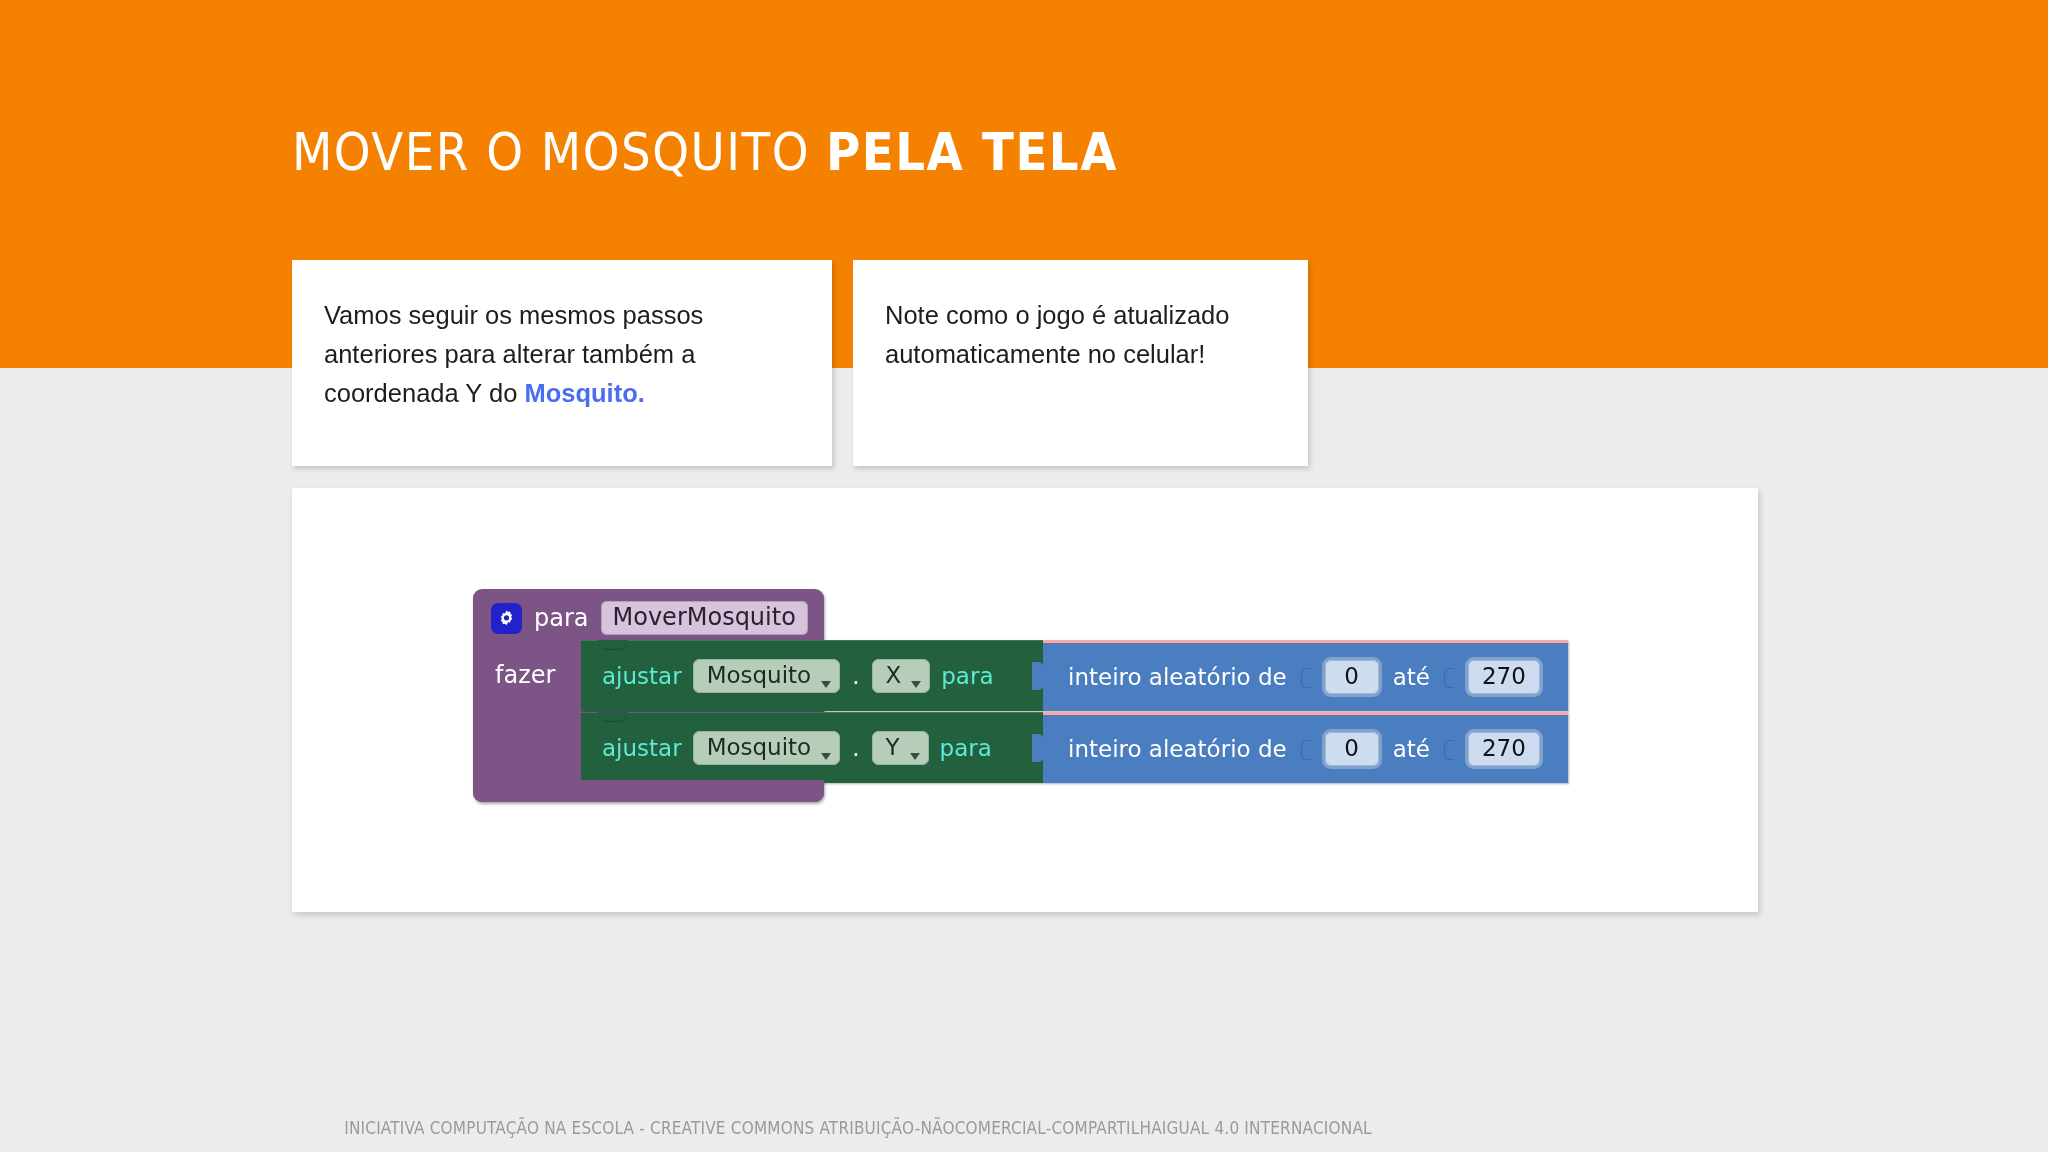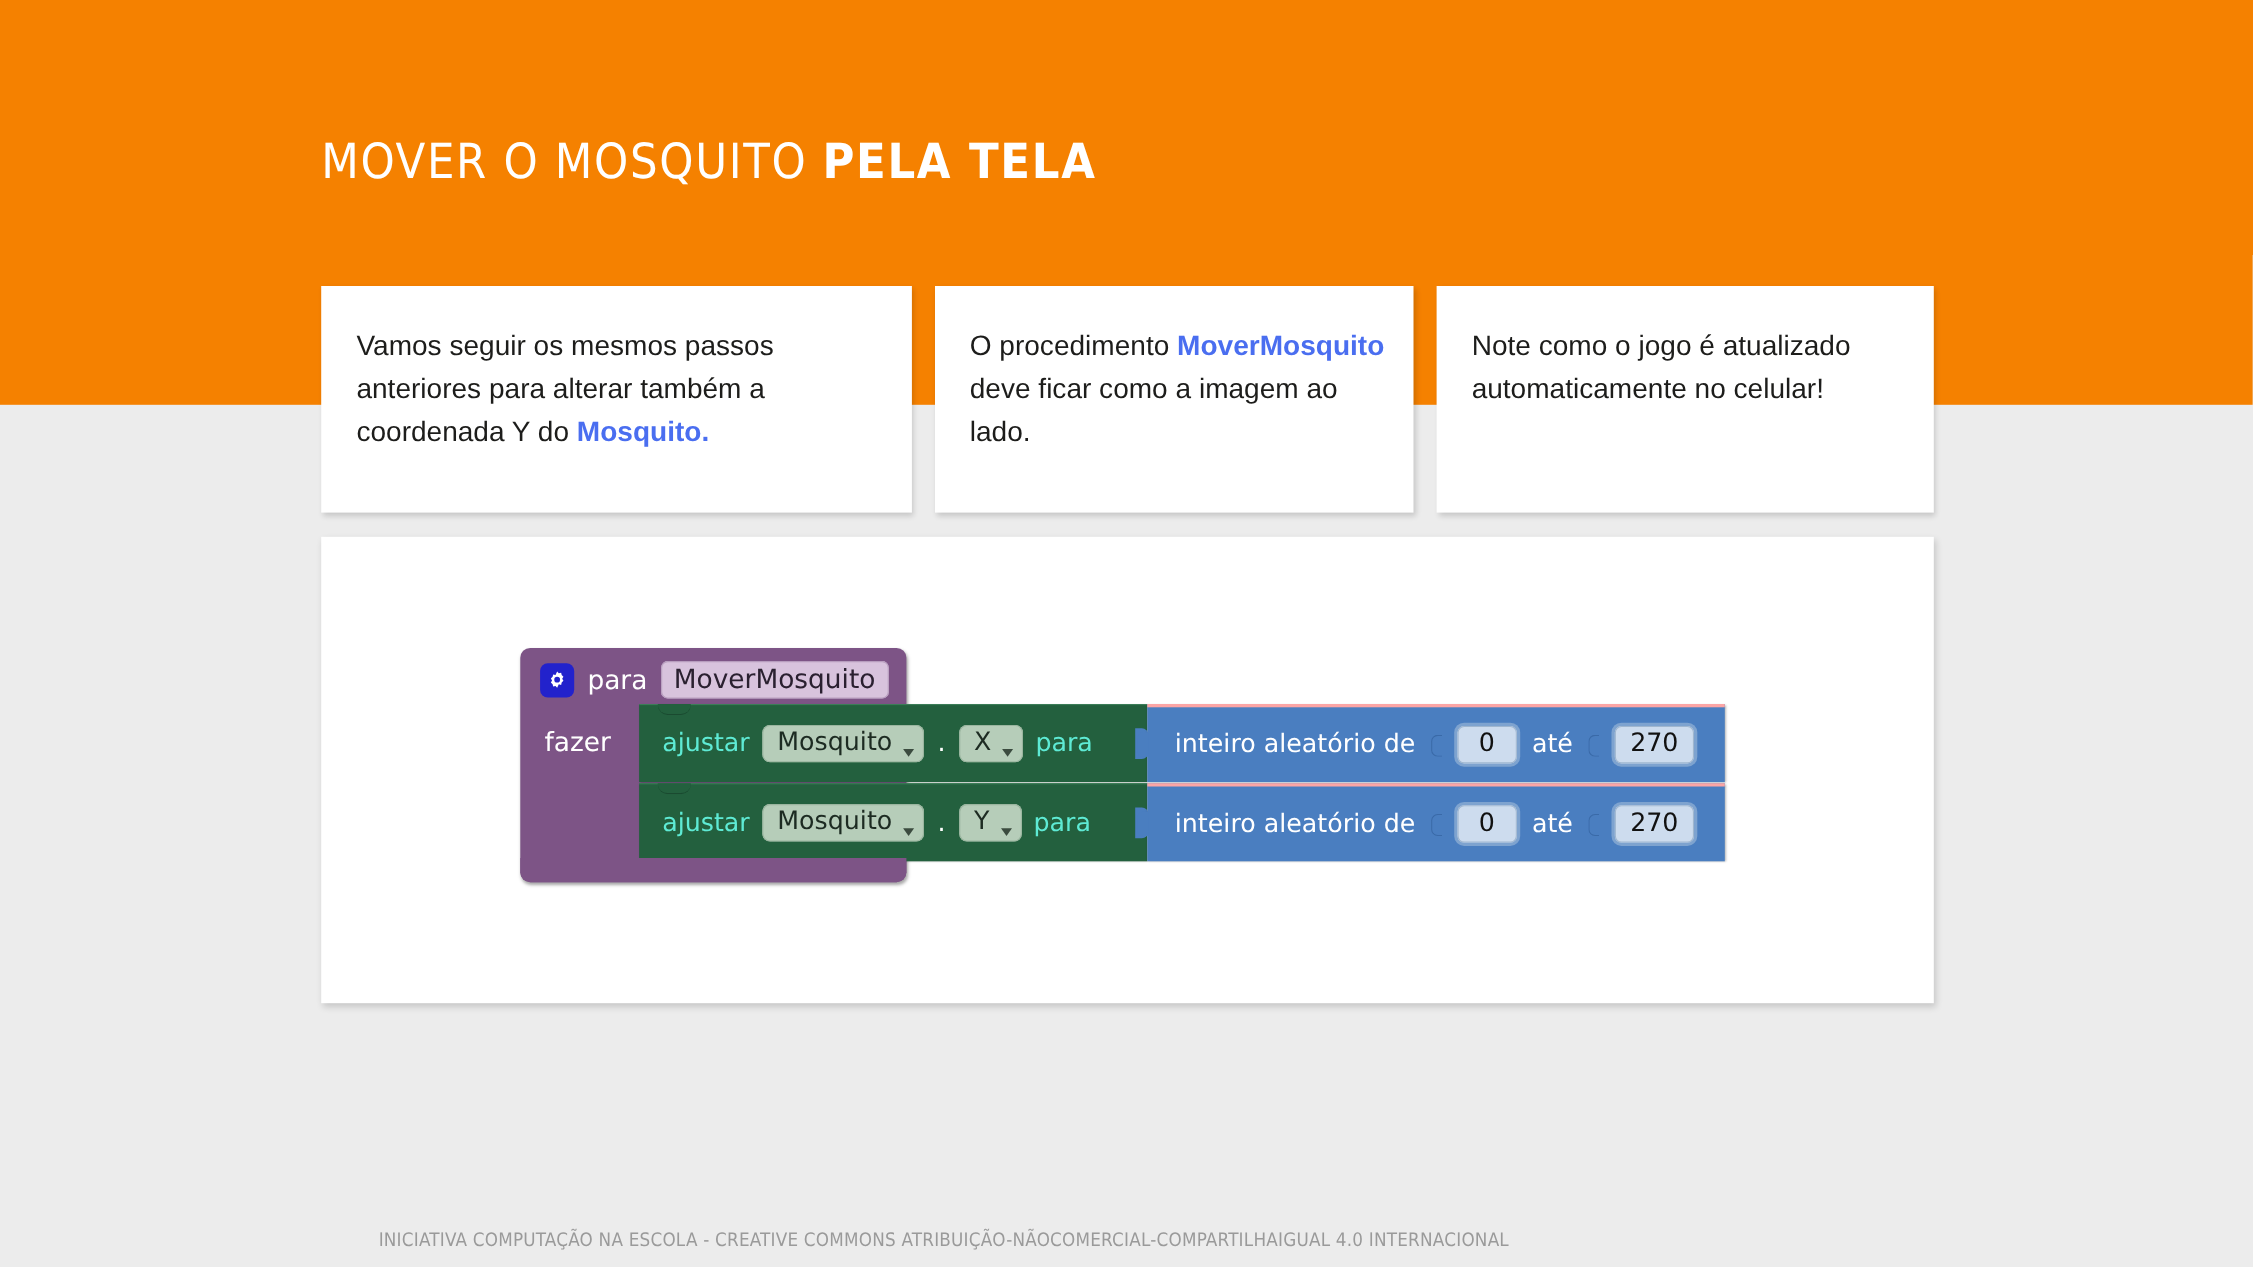--- a/index.html
+++ b/index.html
@@ -21,21 +21,21 @@
     left: 0;
     top: 0;
     width: 2048px;
     height: 368px;
     background: #f58100;
   }
   .page-title {
     position: absolute;
     left: 292px;
     top: 122px;
-    font-size: 44px;
+    font-size: 52px;
     letter-spacing: 1.5px;
     color: #ffffff;
     white-space: nowrap;
     font-stretch: condensed;
   }
   .page-title .title-light {
     font-weight: 300;
     font-family: "DejaVu Sans Condensed", "Liberation Sans Narrow", "Liberation Sans", sans-serif;
   }
   .page-title .title-bold {
@@ -307,23 +307,20 @@
 <div class="page-title">
   <span class="title-light">MOVER O MOSQUITO</span><span>&nbsp;</span><span class="title-bold">PELA TELA</span>
 </div>
 
 <div class="cards">
 
   <div class="card card-1">
     <div class="card-text"><span>Vamos seguir os mesmos passos anteriores para alterar também a coordenada Y do </span><span class="hl">Mosquito.</span><span></span></div>
   </div>
 
-  <div class="card card-2">
-    <div class="card-text"><span>O procedimento </span><span class="hl">MoverMosquito</span><span> deve ficar como a imagem ao lado.</span></div>
-  </div>
 
   <div class="card card-3">
     <div class="card-text"><span>Note como o jogo é atualizado automaticamente no celular!</span><span class="hl"></span><span></span></div>
   </div>
 
 </div>
 
 <div class="main-panel"></div>
 
 <div class="program">

